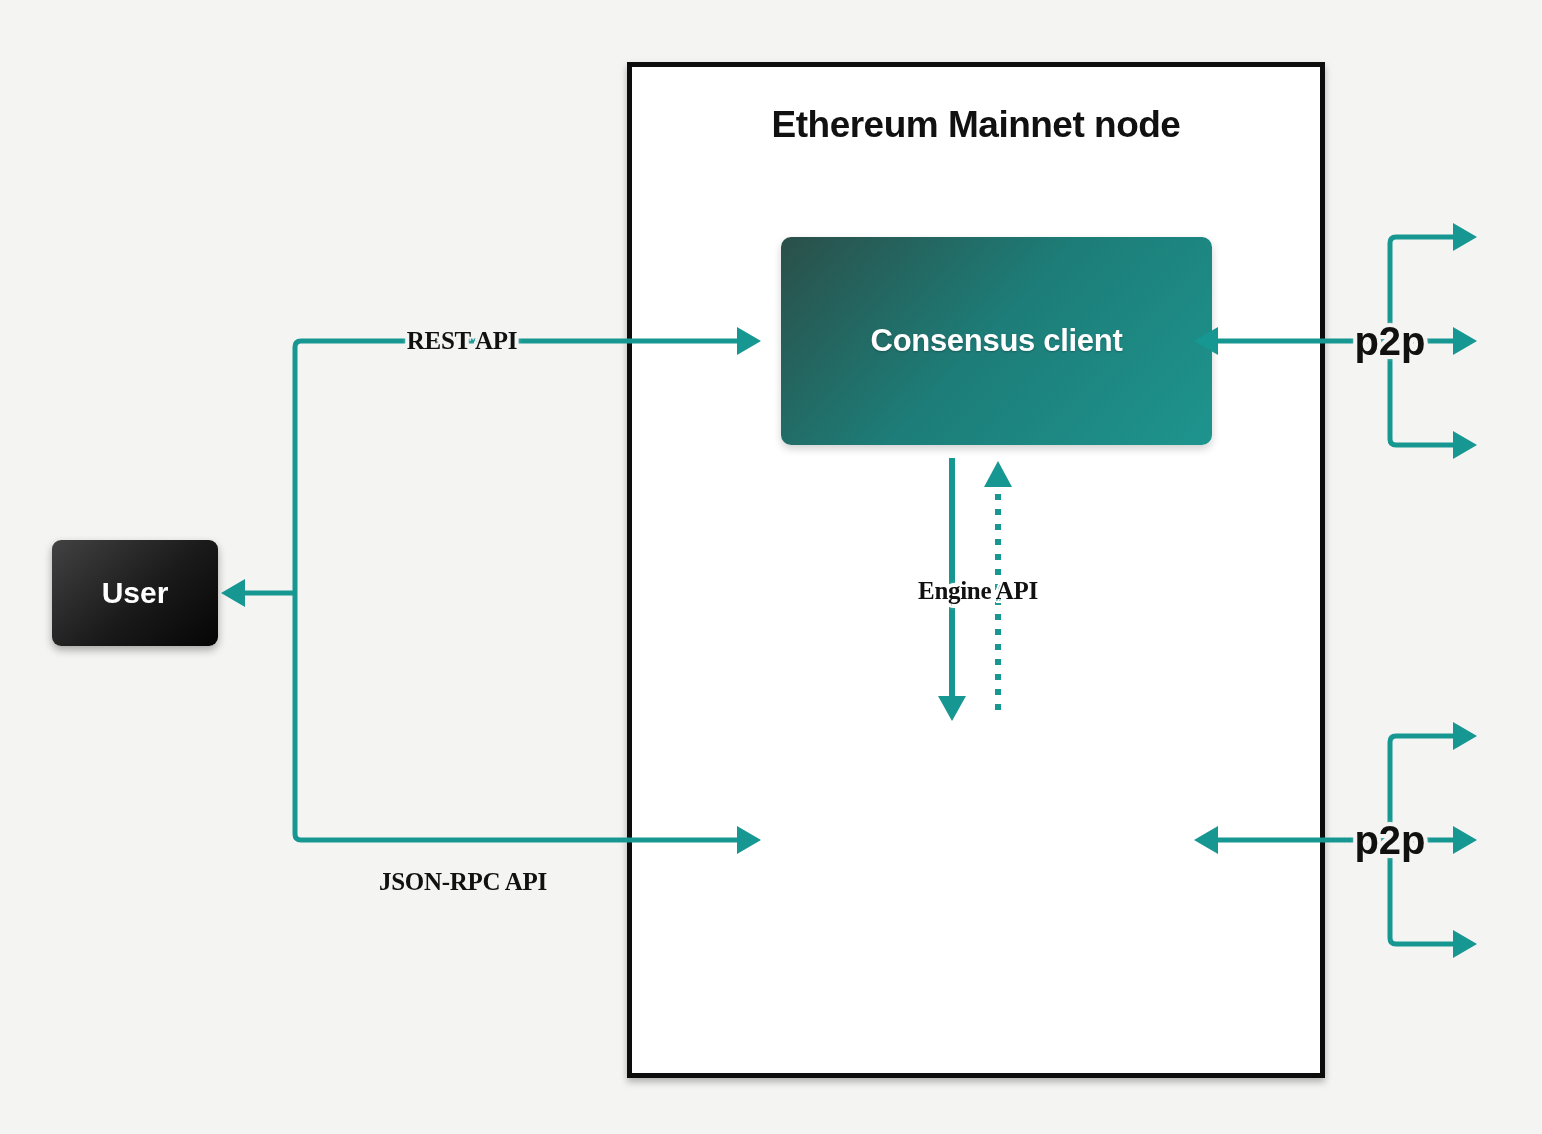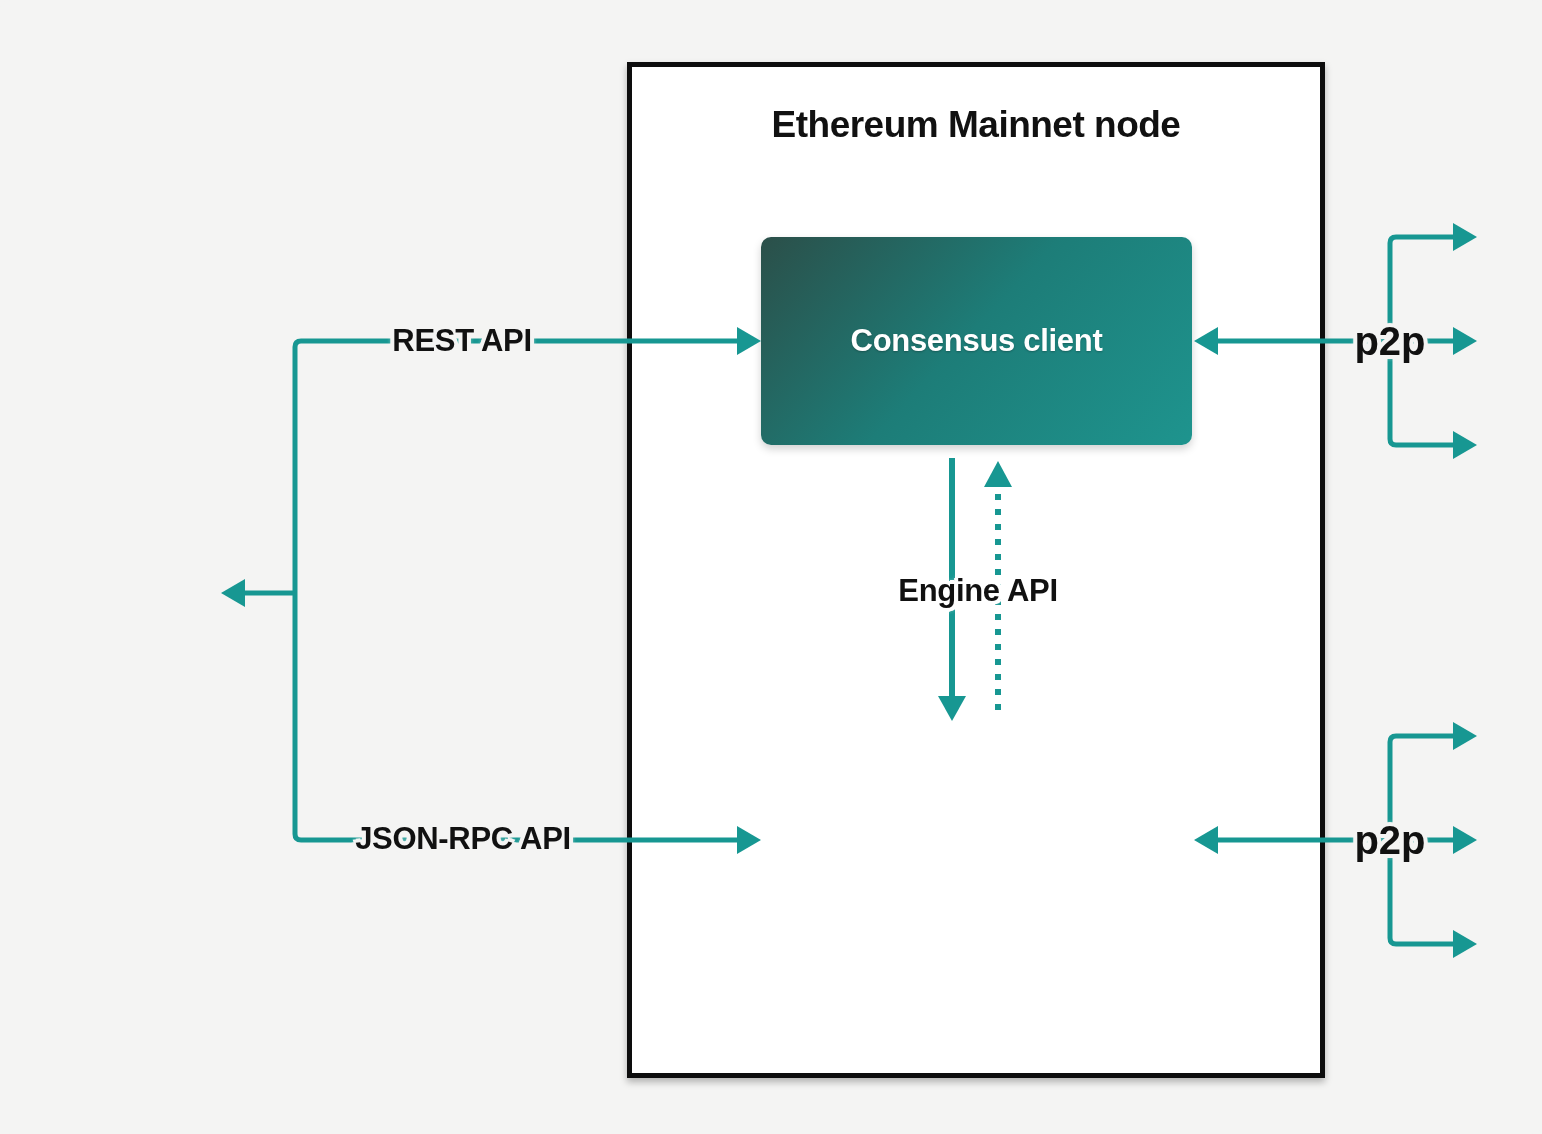--- a/index.html
+++ b/index.html
@@ -46,20 +46,21 @@
     border-radius: 10px;
     background: linear-gradient(133deg,
       var(--client-grad-a, #2b4f49) 0%,
       var(--client-grad-mid, #1d7d78) 48%,
       var(--client-grad-b, #1e948e) 100%);
     box-shadow: 0 4px 8px rgba(0,0,0,0.18);
     display: flex;
     align-items: center;
     justify-content: center;
     z-index: 2;
+    margin-left: 20px;
   }
   .client-box.consensus { left: 761px; top: 237px; }
   .client-box.execution { left: 761px; top: 736px; }
   .client-label {
     color: #fff;
     font-size: 31px;
     font-weight: 700;
     letter-spacing: -0.3px;
     text-shadow: 0 1px 2px rgba(0,0,0,0.25);
   }
@@ -108,21 +109,21 @@
 
   
   .lbl {
     position: absolute;
     transform: translate(-50%, -50%);
     font-weight: 700;
     color: var(--text, #111);
     white-space: nowrap;
     z-index: 4;
   }
-  .lbl-api { font-size: 31px; letter-spacing: -0.3px; }
+  .lbl-api { font-size: 25px; letter-spacing: -0.3px; font-family: Liberation Serif, serif; }
   .lbl-p2p { font-size: 40px; }
   .halo-page {
     text-shadow:
       -3px -3px 0 var(--page-bg, #f4f4f3),  3px -3px 0 var(--page-bg, #f4f4f3),
       -3px  3px 0 var(--page-bg, #f4f4f3),  3px  3px 0 var(--page-bg, #f4f4f3),
       -4px  0   0 var(--page-bg, #f4f4f3),  4px  0   0 var(--page-bg, #f4f4f3),
        0   -4px 0 var(--page-bg, #f4f4f3),  0    4px 0 var(--page-bg, #f4f4f3),
        0 0 6px var(--page-bg, #f4f4f3), 0 0 6px var(--page-bg, #f4f4f3);
   }
   .halo-white {
@@ -139,20 +140,23 @@
 
 <div class="canvas">
 
   <div class="node-box"></div>
   <div class="node-title">Ethereum Mainnet node</div>
 
   <div class="client-box consensus">
     <span class="client-label">Consensus client</span>
   </div>
 
+  <div class="user-box">
+    <span class="user-label">User</span>
+  </div>
 
   <svg class="connectors" viewBox="0 0 1542 1134">
 
     <path d="M 741 341 H 301 Q 295 341 295 347 V 834 Q 295 840 301 840 H 741"></path>
 
     <path d="M 295 593 H 243"></path>
     <polygon points="221,593 245,579 245,607"></polygon>
 
     <polygon points="761,341 737,327 737,355"></polygon>
 
@@ -173,18 +177,18 @@
 
     <path d="M 1216 840 H 1453"></path>
     <path d="M 1453 736 H 1396 Q 1390 736 1390 742 V 938 Q 1390 944 1396 944 H 1453"></path>
     <polygon points="1194,840 1218,826 1218,854"></polygon>
     <polygon points="1477,736 1453,722 1453,750"></polygon>
     <polygon points="1477,840 1453,826 1453,854"></polygon>
     <polygon points="1477,944 1453,930 1453,958"></polygon>
   </svg>
 
   <div class="lbl lbl-api halo-page" style="left:462px; top:341px;">REST API</div>
-  <div class="lbl lbl-api halo-page" style="left:463px; top:839px;">JSON-RPC API</div>
+  <div class="lbl lbl-api halo-page" style="left:463px; top:882px;">JSON-RPC API</div>
   <div class="lbl lbl-api halo-white" style="left:978px; top:591px;">Engine API</div>
   <div class="lbl lbl-p2p halo-page" style="left:1390px; top:341px;">p2p</div>
   <div class="lbl lbl-p2p halo-page" style="left:1390px; top:840px;">p2p</div>
 
 </div>
 
 </body></html>

